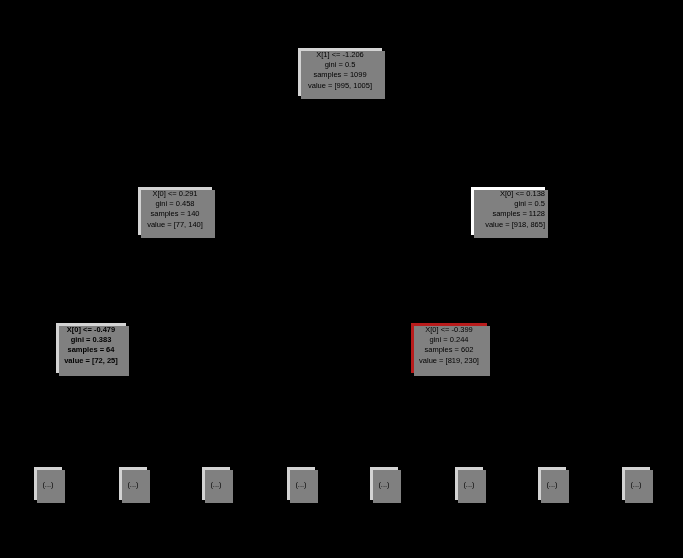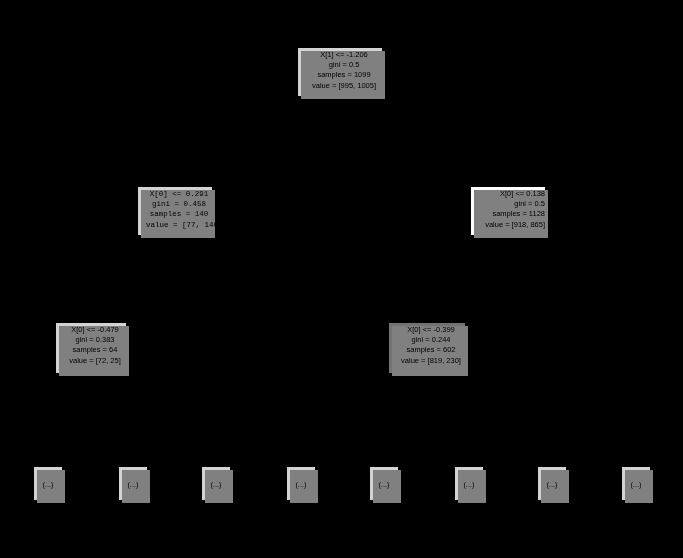--- a/index.html
+++ b/index.html
@@ -39,21 +39,20 @@
     position: absolute;
     left: 3px;
     top: 3px;
     right: -3px;
     bottom: -3px;
     background: #808080;
     z-index: -1;
   }
   .node .line {
     display: block;
-    padding-left: 8px;
   }
   .leaf {
     position: absolute;
     box-sizing: border-box;
     background: #d3d3d3;
     border: 1px solid #000000;
     color: #000000;
     font-size: 7.5px;
     line-height: 30px;
     text-align: center;
@@ -83,24 +82,24 @@
       <line x1="78" y1="374" x2="48" y2="466" stroke="#000000" stroke-width="1"></line>
       <line x1="103" y1="374" x2="133" y2="466" stroke="#000000" stroke-width="1"></line>
       <line x1="245" y1="374" x2="216" y2="466" stroke="#000000" stroke-width="1"></line>
       <line x1="271" y1="374" x2="301" y2="466" stroke="#000000" stroke-width="1"></line>
       <line x1="414" y1="374" x2="384" y2="466" stroke="#000000" stroke-width="1"></line>
       <line x1="442" y1="374" x2="469" y2="466" stroke="#000000" stroke-width="1"></line>
       <line x1="578" y1="374" x2="552" y2="466" stroke="#000000" stroke-width="1"></line>
       <line x1="605" y1="374" x2="636" y2="466" stroke="#000000" stroke-width="1"></line>
     </svg>
 <div class="node" style="left: 297px; top: 47px; width: 86px; height: 50px; background: rgb(211, 211, 211); border-color: rgb(0, 0, 0);"><span class="shadow" style="background: rgb(128, 128, 128);"></span><span class="line">X[1] &lt;= -1.206</span><span class="line">gini = 0.5</span><span class="line">samples = 1099</span><span class="line">value = [995, 1005]</span></div>
-    <div class="node" style="left: 137px; top: 186px; width: 76px; height: 50px; background: rgb(211, 211, 211); border-color: rgb(0, 0, 0); font-family: Liberation Mono, monospace;"><span class="shadow" style="background: rgb(128, 128, 128);"></span><span class="line">X[0] &lt;= 0.291</span><span class="line">gini = 0.458</span><span class="line">samples = 140</span><span class="line">value = [77, 140]</span></div>
+    <div class="node" style="left: 137px; top: 186px; width: 76px; height: 50px; background: rgb(211, 211, 211); border-color: rgb(0, 0, 0);"><span class="shadow" style="background: rgb(128, 128, 128);"></span><span class="line">X[0] &lt;= 0.291</span><span class="line">gini = 0.458</span><span class="line">samples = 140</span><span class="line">value = [77, 140]</span></div>
     <div class="node" style="left: 470px; top: 186px; width: 76px; height: 50px; background: #ffffff; border-color: rgb(0, 0, 0); text-align: right;"><span class="shadow" style="background: rgb(128, 128, 128);"></span><span class="line">X[0] &lt;= 0.138</span><span class="line">gini = 0.5</span><span class="line">samples = 1128</span><span class="line">value = [918, 865]</span></div>
-    <div class="node" style="left: 55px; top: 322px; width: 72px; height: 52px; background: rgb(211, 211, 211); border-color: rgb(0, 0, 0);"><span class="shadow" style="background: rgb(128, 128, 128);"></span><span class="line">X[0] &lt;= -0.479</span><span class="line">gini = 0.383</span><span class="line">samples = 64</span><span class="line">value = [72, 25]</span></div>
-    <div class="node" style="left: 388px; top: 322px; width: 78px; height: 52px; background: #737373; border-color: rgb(0, 0, 0);"><span class="shadow" style="background: rgb(128, 128, 128);"></span><span class="line">X[0] &lt;= -0.399</span><span class="line">gini = 0.244</span><span class="line">samples = 602</span><span class="line">value = [819, 230]</span></div>
+    <div class="node" style="left: 55px; top: 322px; width: 72px; height: 52px; background: rgb(211, 211, 211); border-color: rgb(0, 0, 0); font-weight: bold;"><span class="shadow" style="background: rgb(128, 128, 128);"></span><span class="line">X[0] &lt;= -0.479</span><span class="line">gini = 0.383</span><span class="line">samples = 64</span><span class="line">value = [72, 25]</span></div>
+    <div class="node" style="left: 410px; top: 322px; width: 78px; height: 52px; background: #b91c1c; border-color: rgb(0, 0, 0);"><span class="shadow" style="background: rgb(128, 128, 128);"></span><span class="line">X[0] &lt;= -0.399</span><span class="line">gini = 0.244</span><span class="line">samples = 602</span><span class="line">value = [819, 230]</span></div>
     <div class="leaf" style="left: 33px; top: 466px; width: 30px; height: 35px; background: rgb(211, 211, 211); border-color: rgb(0, 0, 0); line-height: 35px;"><span class="shadow" style="background: rgb(128, 128, 128);"></span><span>(...)</span></div>
     <div class="leaf" style="left: 118px; top: 466px; width: 30px; height: 35px; background: rgb(211, 211, 211); border-color: rgb(0, 0, 0); line-height: 35px;"><span class="shadow" style="background: rgb(128, 128, 128);"></span><span>(...)</span></div>
     <div class="leaf" style="left: 201px; top: 466px; width: 30px; height: 35px; background: rgb(211, 211, 211); border-color: rgb(0, 0, 0); line-height: 35px;"><span class="shadow" style="background: rgb(128, 128, 128);"></span><span>(...)</span></div>
     <div class="leaf" style="left: 286px; top: 466px; width: 30px; height: 35px; background: rgb(211, 211, 211); border-color: rgb(0, 0, 0); line-height: 35px;"><span class="shadow" style="background: rgb(128, 128, 128);"></span><span>(...)</span></div>
     <div class="leaf" style="left: 369px; top: 466px; width: 30px; height: 35px; background: rgb(211, 211, 211); border-color: rgb(0, 0, 0); line-height: 35px;"><span class="shadow" style="background: rgb(128, 128, 128);"></span><span>(...)</span></div>
     <div class="leaf" style="left: 454px; top: 466px; width: 30px; height: 35px; background: rgb(211, 211, 211); border-color: rgb(0, 0, 0); line-height: 35px;"><span class="shadow" style="background: rgb(128, 128, 128);"></span><span>(...)</span></div>
     <div class="leaf" style="left: 537px; top: 466px; width: 30px; height: 35px; background: rgb(211, 211, 211); border-color: rgb(0, 0, 0); line-height: 35px;"><span class="shadow" style="background: rgb(128, 128, 128);"></span><span>(...)</span></div>
     <div class="leaf" style="left: 621px; top: 466px; width: 30px; height: 35px; background: rgb(211, 211, 211); border-color: rgb(0, 0, 0); line-height: 35px;"><span class="shadow" style="background: rgb(128, 128, 128);"></span><span>(...)</span></div>
   </div>
 

